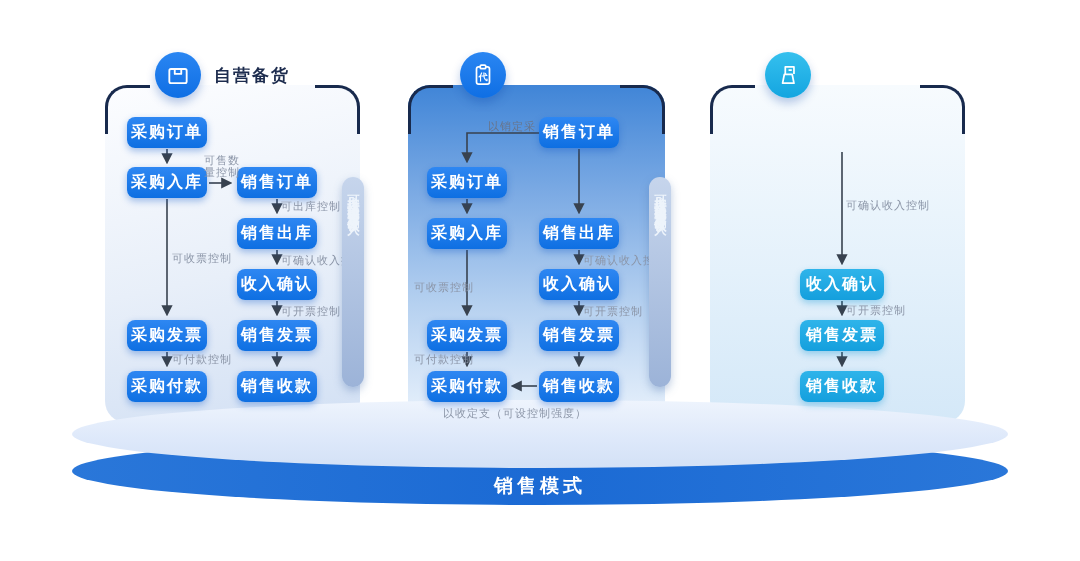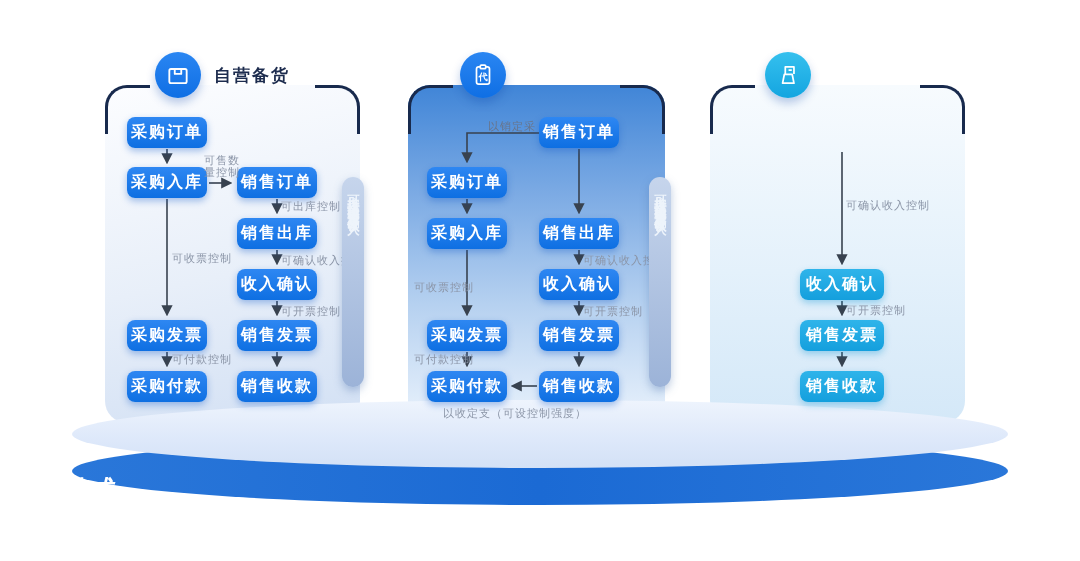--- a/index.html
+++ b/index.html
@@ -42,22 +42,22 @@
   .vpill{position:absolute;top:177px;width:22px;height:194px;padding:8px 0;border-radius:12px;z-index:6;
     display:flex;justify-content:center;background:linear-gradient(180deg,#c6d5ec,#9cb3d8);
     box-shadow:0 4px 9px rgba(70,110,170,.35);}
   .vpill span{writing-mode:vertical-rl;font-size:12px;letter-spacing:2px;color:#eef4fb;font-weight:700;}
 
   
   .disc-rim{position:absolute;left:72px;top:437px;width:936px;height:68px;border-radius:50%;z-index:2;
     background:linear-gradient(90deg,#2a77d9 0%,#1b6ad4 50%,#2a77d9 100%);}
   .disc-top{position:absolute;left:72px;top:400px;width:936px;height:68px;border-radius:50%;z-index:2;
     background:linear-gradient(180deg,#eef4fd 0%,#dde8fa 60%,#d3e1f6 100%);}
-  .base-title{position:absolute;left:0;right:0;top:473px;z-index:3;
-    color:#fff;font-size:25px;font-weight:800;letter-spacing:4px;font-style:italic;}
+  .base-title{position:absolute;left:0;right:0;top:473px;text-align:center;z-index:3;
+    color:#fff;font-size:19px;font-weight:800;letter-spacing:4px;}
 
   .arrows{position:absolute;left:0;top:0;z-index:3;pointer-events:none;}
 </style>
 </head>
 <body>
 
 <div class="stage">
 
   <div class="panel p1"></div>
   <div class="panel p2"></div>

